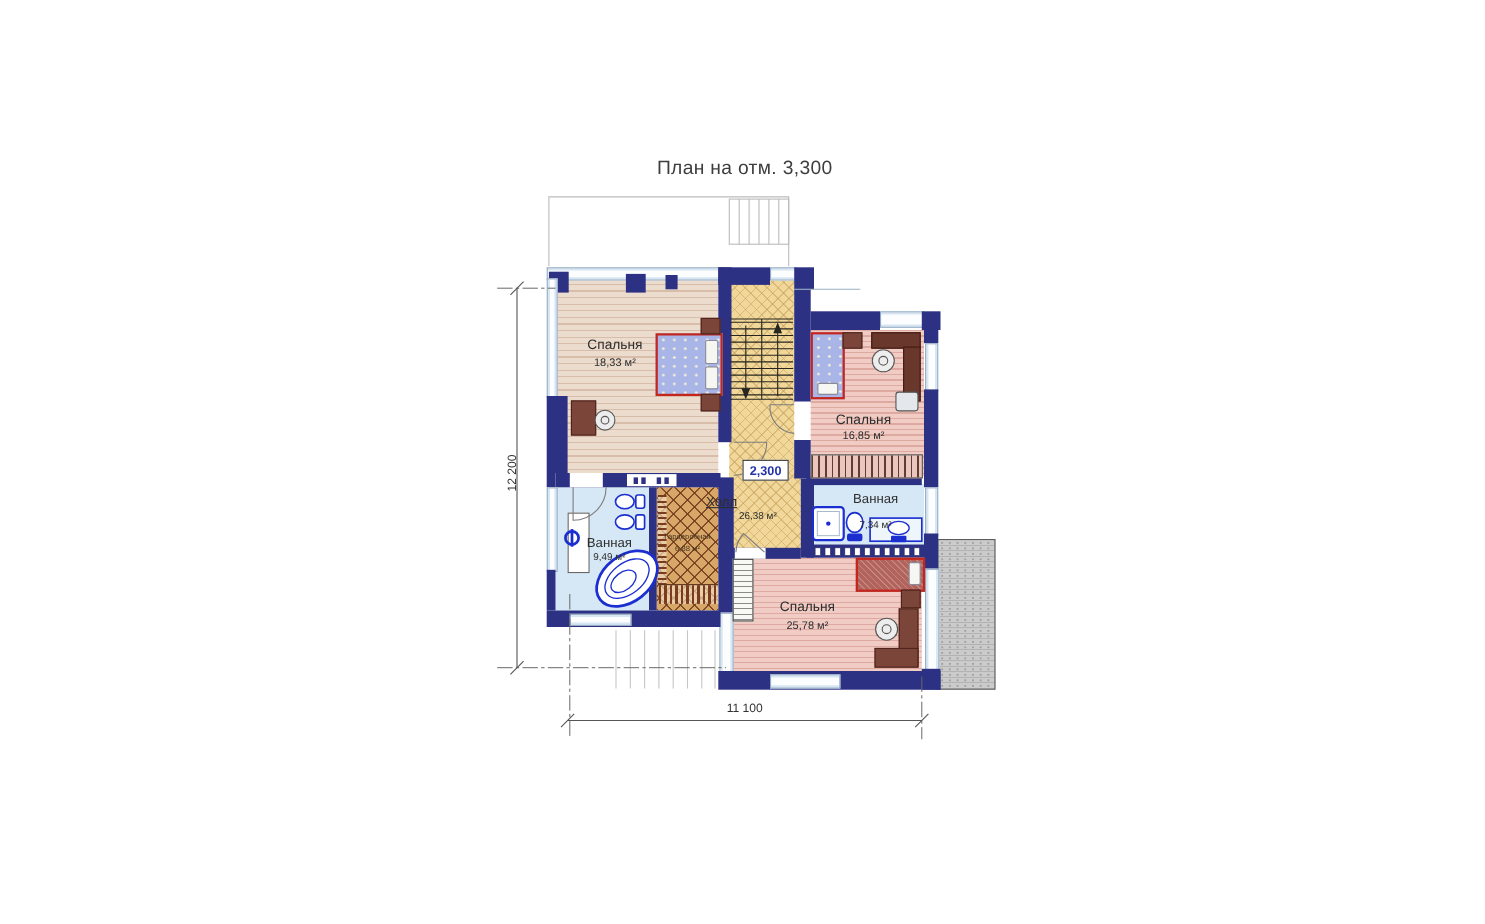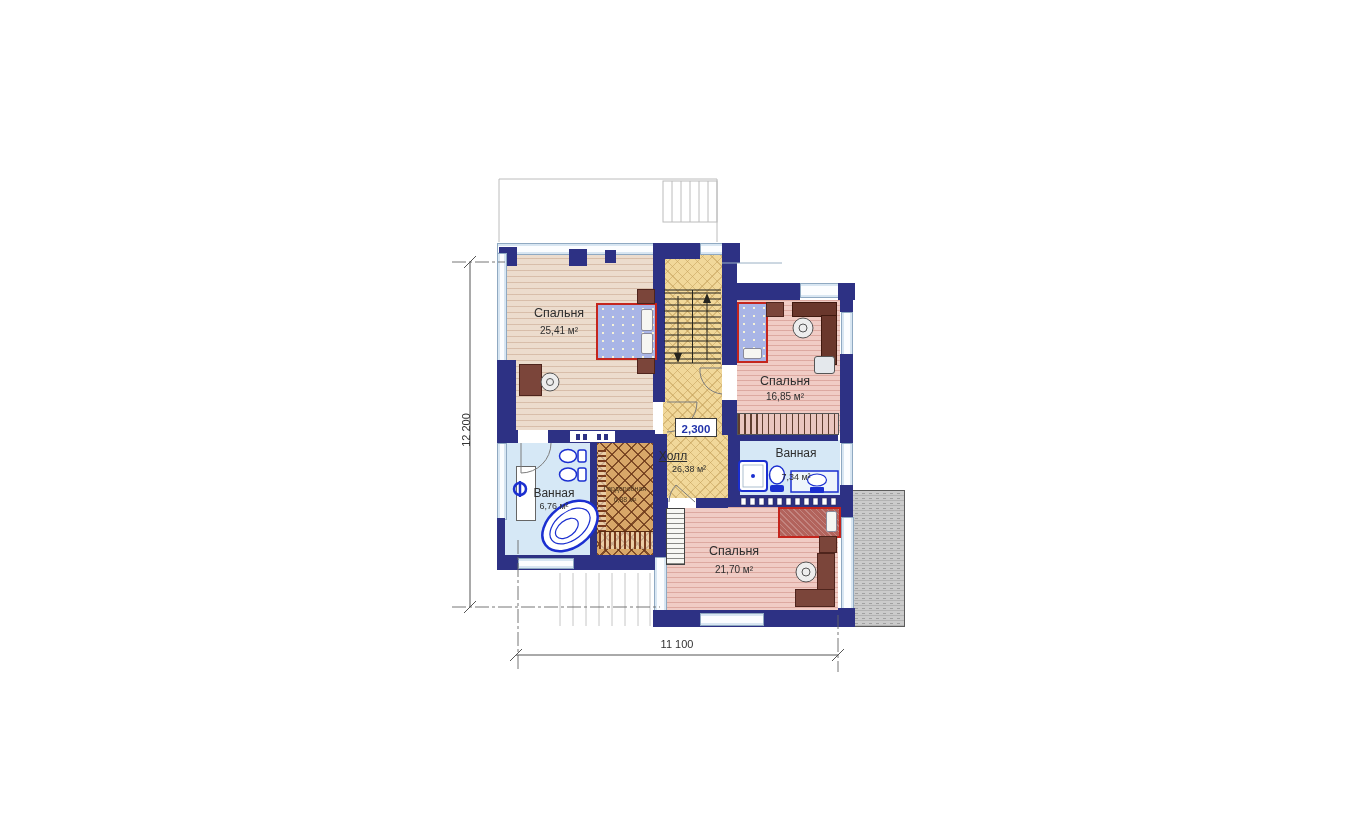--- a/index.html
+++ b/index.html
@@ -52,20 +52,21 @@
   #elev-box span{font-size:11.5px;font-weight:bold;color:#2233aa;line-height:17px;}
   .dim{font-size:11px;color:#333;}
   svg.overlay{position:absolute;left:0;top:0;z-index:4;pointer-events:none;}
   .cl{stroke:#666;stroke-width:0.9;stroke-dasharray:14 3 3 3;fill:none;}
 </style>
 </head>
 <body>
 
 <div id="canvas">
 
+  <div class="lbl" id="title" style="left:527px;top:142px;width:300px;">План на отм. 3,300</div>
 
   <div class="abs floor-beige" style="left:505px;top:252px;width:148px;height:178px;"></div>
   <div class="abs floor-yellow" style="left:663px;top:255px;width:59px;height:250px;"></div>
   <div class="abs floor-yellow" style="left:663px;top:430px;width:65px;height:75px;"></div>
   <div class="abs floor-wardrobe" style="left:597px;top:443px;width:56px;height:112px;"></div>
   <div class="abs floor-bath" style="left:505px;top:443px;width:85px;height:112px;"></div>
   <div class="abs floor-pink" style="left:737px;top:300px;width:103px;height:133px;"></div>
   <div class="abs floor-bath" style="left:737px;top:440px;width:103px;height:55px;"></div>
   <div class="abs floor-pink" style="left:667px;top:507px;width:171px;height:103px;"></div>
   <div class="abs terrace" style="left:852px;top:490px;width:51px;height:135px;"></div>
@@ -248,35 +249,35 @@
       <circle cx="550" cy="382" r="9"></circle>
         <circle cx="550" cy="382" r="3.5" fill="none"></circle>
       <circle cx="803" cy="328" r="10"></circle>
         <circle cx="803" cy="328" r="4" fill="none"></circle>
       <circle cx="806" cy="572" r="10"></circle>
         <circle cx="806" cy="572" r="4" fill="none"></circle>
     </g>
   </svg>
 
   <div class="lbl rname" style="left:509px;top:306px;width:100px;">Спальня</div>
-  <div class="lbl rarea" style="left:509px;top:325px;width:100px;">25,41 м²</div>
+  <div class="lbl rarea" style="left:509px;top:325px;width:100px;">18,33 м²</div>
 
   <div class="lbl rname" style="left:735px;top:374px;width:100px;">Спальня</div>
   <div class="lbl rarea" style="left:735px;top:391px;width:100px;">16,85 м²</div>
 
   <div class="lbl rname" style="left:684px;top:544px;width:100px;">Спальня</div>
-  <div class="lbl rarea" style="left:684px;top:564px;width:100px;">21,70 м²</div>
+  <div class="lbl rarea" style="left:684px;top:564px;width:100px;">25,78 м²</div>
 
   <div class="lbl" style="left:504px;top:486px;width:100px;font-size:12px;">Ванная</div>
-  <div class="lbl" style="left:504px;top:501px;width:100px;font-size:9px;">6,76 м²</div>
+  <div class="lbl" style="left:504px;top:501px;width:100px;font-size:9px;">9,49 м²</div>
 
   <div class="lbl" style="left:746px;top:446px;width:100px;font-size:12px;">Ванная</div>
   <div class="lbl" style="left:746px;top:472px;width:100px;font-size:9px;">7,34 м²</div>
 
-  <div class="lbl" style="left:623px;top:449px;width:100px;font-size:12px;text-decoration:underline;">Холл</div>
+  <div class="lbl" style="left:606px;top:449px;width:100px;font-size:12px;text-decoration:underline;">Холл</div>
   <div class="lbl" style="left:639px;top:464px;width:100px;font-size:9px;">26,38 м²</div>
 
   <div class="lbl tiny" style="left:596px;top:485px;width:58px;">Гардеробная</div>
   <div class="lbl tiny" style="left:596px;top:496px;width:58px;">6,88 м²</div>
 
   <div id="elev-box">
     <span>2,300</span>
   </div>
 
   <div class="lbl dim" style="left:436px;top:424px;width:60px;transform:rotate(-90deg);">12 200</div>

